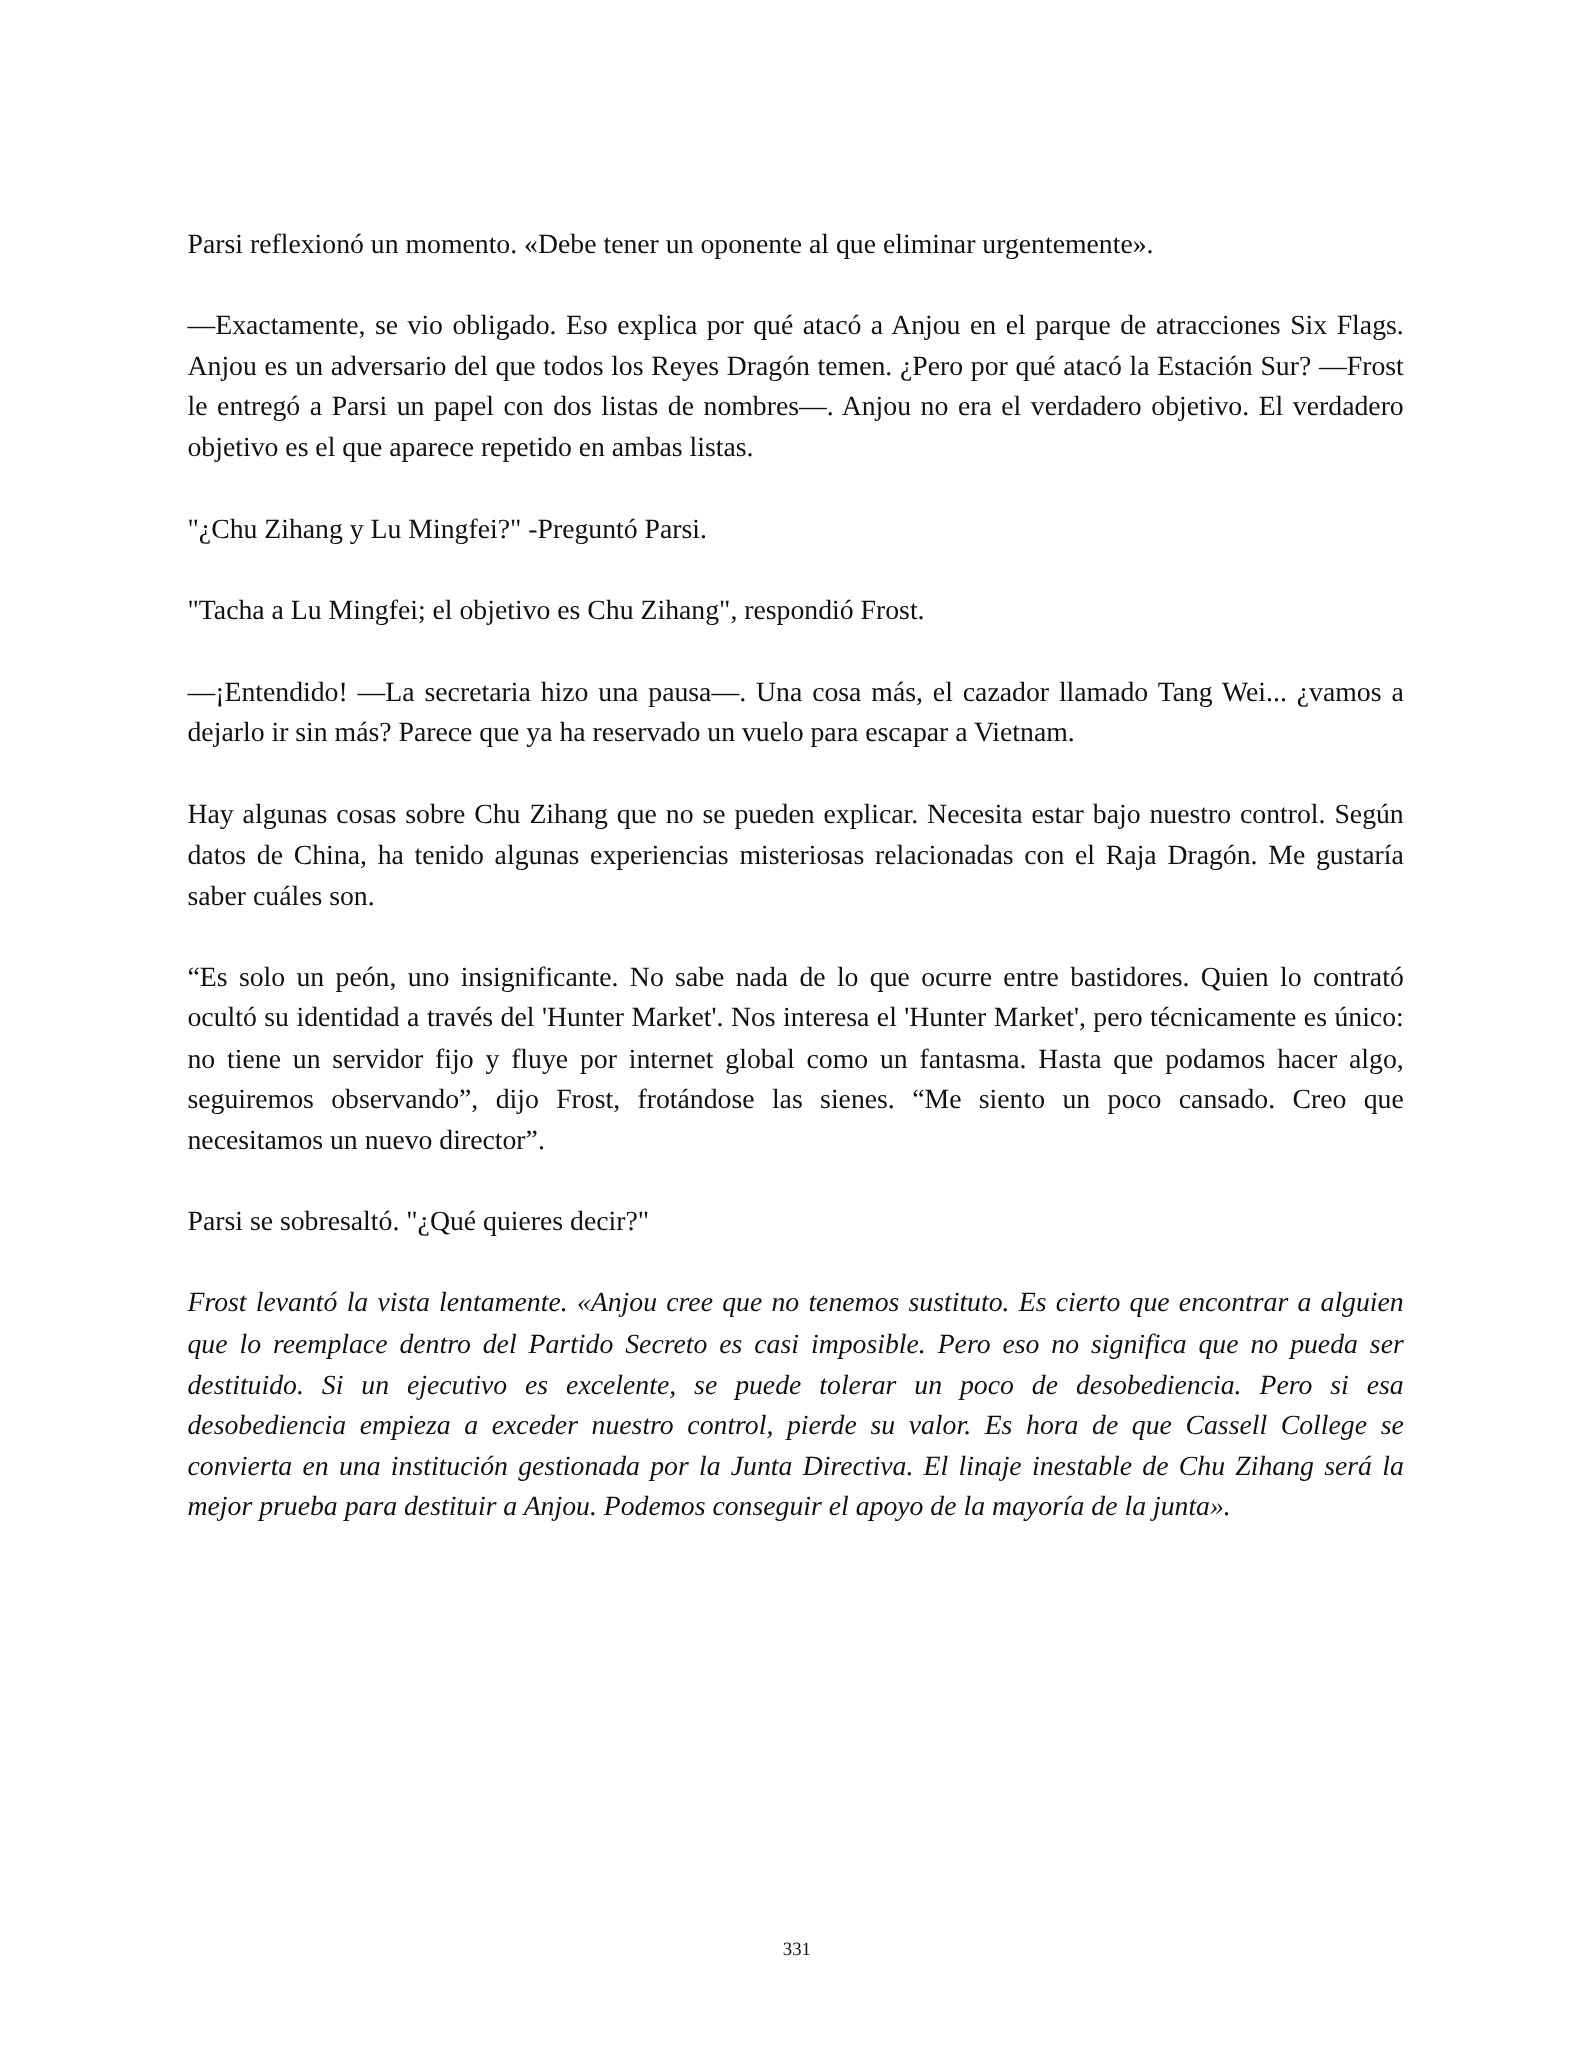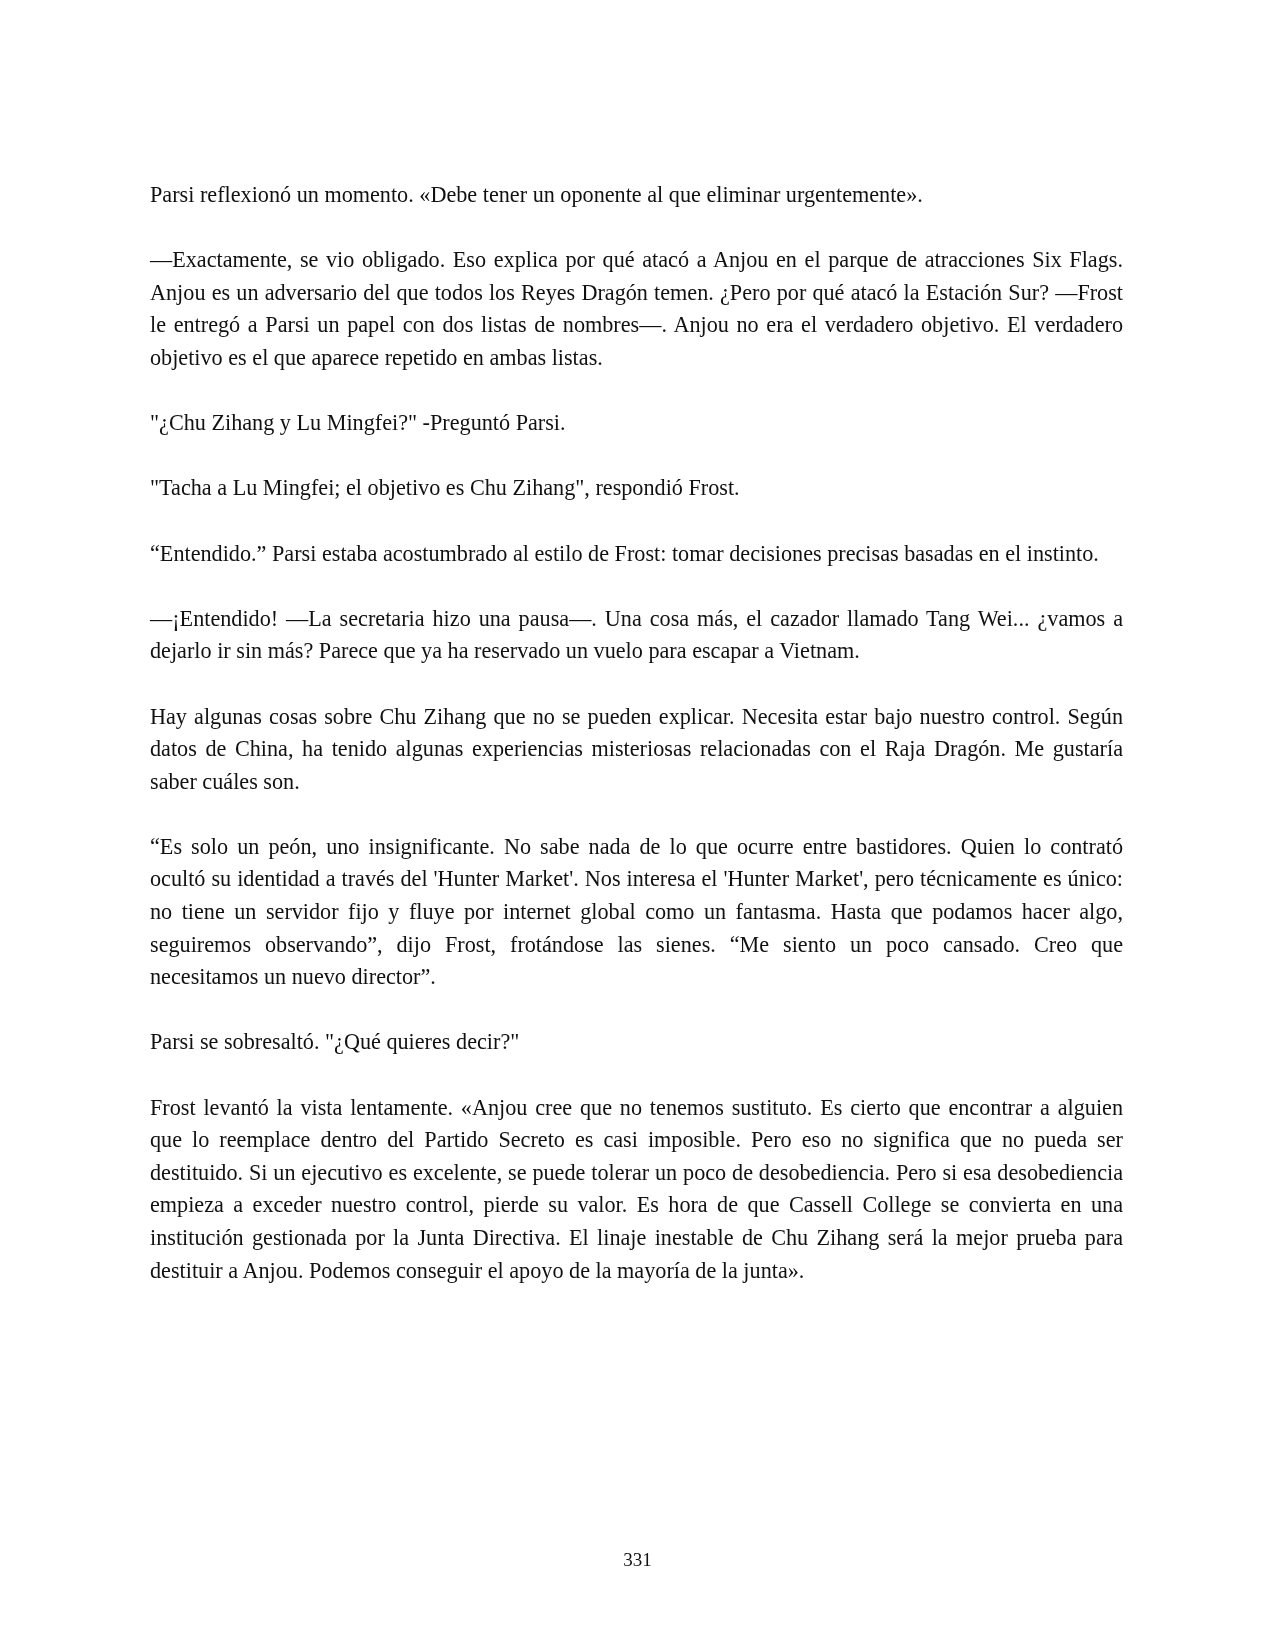--- a/index.html
+++ b/index.html
@@ -30,41 +30,41 @@
       font-size: 22.2px;
       line-height: 32.6px;
       text-align: justify;
     }
     .body-text p {
       margin: 0 0 32.6px 0;
       padding: 0;
     }
     .body-text p:last-child {
       margin-bottom: 0;
+      font-style: italic;
     }
     .page-number {
       position: absolute;
       left: 0;
       width: 1275px;
       top: 1546px;
       text-align: center;
-      font-size: 19px;
+      font-size: 15px;
       line-height: 28px;
     }
   </style>
 </head>
 <body>
 
 <div class="page">
   <div class="body-text">
     <p>Parsi reflexionó un momento. «Debe tener un oponente al que eliminar urgentemente».</p>
     <p>—Exactamente, se vio obligado. Eso explica por qué atacó a Anjou en el parque de atracciones Six Flags. Anjou es un adversario del que todos los Reyes Dragón temen. ¿Pero por qué atacó la Estación Sur? —Frost le entregó a Parsi un papel con dos listas de nombres—. Anjou no era el verdadero objetivo. El verdadero objetivo es el que aparece repetido en ambas listas.</p>
     <p>"¿Chu Zihang y Lu Mingfei?" -Preguntó Parsi.</p>
     <p>"Tacha a Lu Mingfei; el objetivo es Chu Zihang", respondió Frost.</p>
-    <p>“Entendido.” Parsi estaba acostumbrado al estilo de Frost: tomar decisiones precisas basadas en el instinto.</p>
     <p>—¡Entendido! —La secretaria hizo una pausa—. Una cosa más, el cazador llamado Tang Wei... ¿vamos a dejarlo ir sin más? Parece que ya ha reservado un vuelo para escapar a Vietnam.</p>
     <p>Hay algunas cosas sobre Chu Zihang que no se pueden explicar. Necesita estar bajo nuestro control. Según datos de China, ha tenido algunas experiencias misteriosas relacionadas con el Raja Dragón. Me gustaría saber cuáles son.</p>
     <p>“Es solo un peón, uno insignificante. No sabe nada de lo que ocurre entre bastidores. Quien lo contrató ocultó su identidad a través del 'Hunter Market'. Nos interesa el 'Hunter Market', pero técnicamente es único: no tiene un servidor fijo y fluye por internet global como un fantasma. Hasta que podamos hacer algo, seguiremos observando”, dijo Frost, frotándose las sienes. “Me siento un poco cansado. Creo que necesitamos un nuevo director”.</p>
     <p>Parsi se sobresaltó. "¿Qué quieres decir?"</p>
     <p>Frost levantó la vista lentamente. «Anjou cree que no tenemos sustituto. Es cierto que encontrar a alguien que lo reemplace dentro del Partido Secreto es casi imposible. Pero eso no significa que no pueda ser destituido. Si un ejecutivo es excelente, se puede tolerar un poco de desobediencia. Pero si esa desobediencia empieza a exceder nuestro control, pierde su valor. Es hora de que Cassell College se convierta en una institución gestionada por la Junta Directiva. El linaje inestable de Chu Zihang será la mejor prueba para destituir a Anjou. Podemos conseguir el apoyo de la mayoría de la junta».</p>
   </div>
   <div class="page-number">331</div>
 </div>
 
 </body></html>

